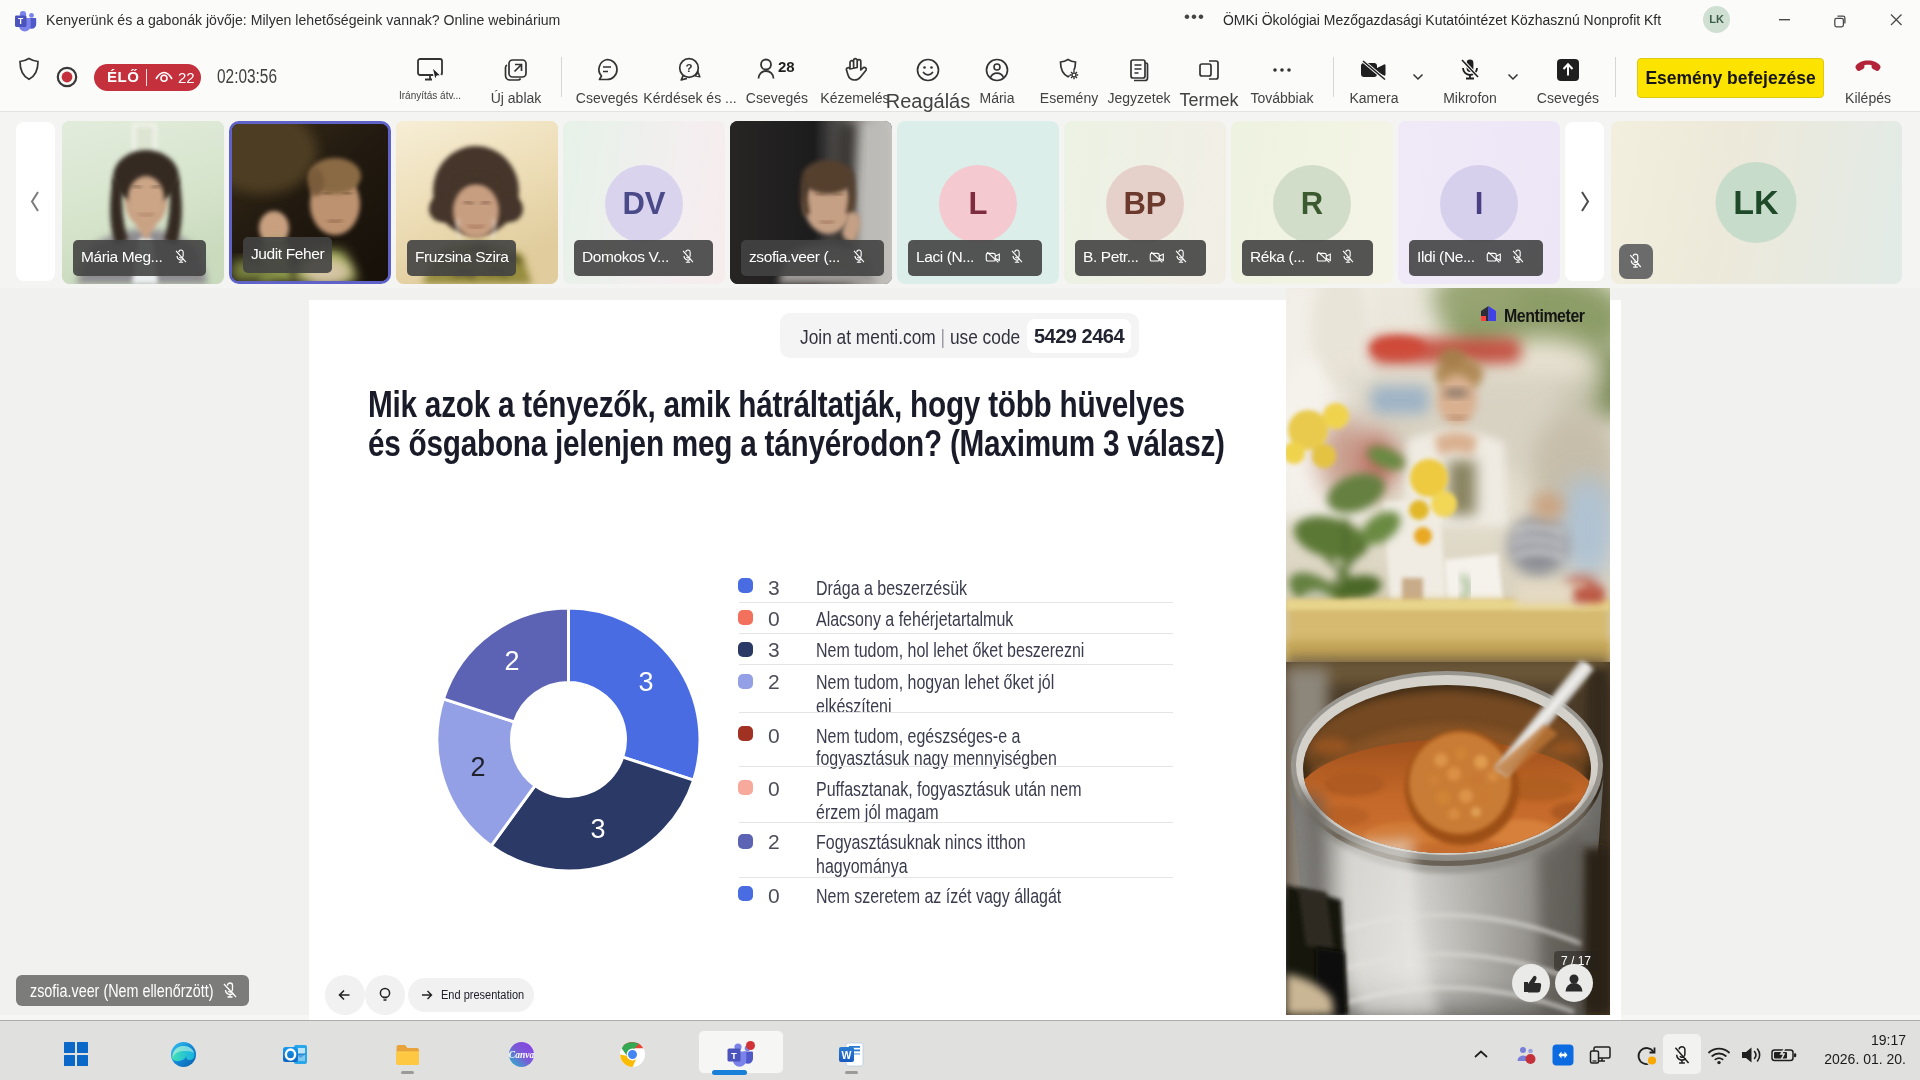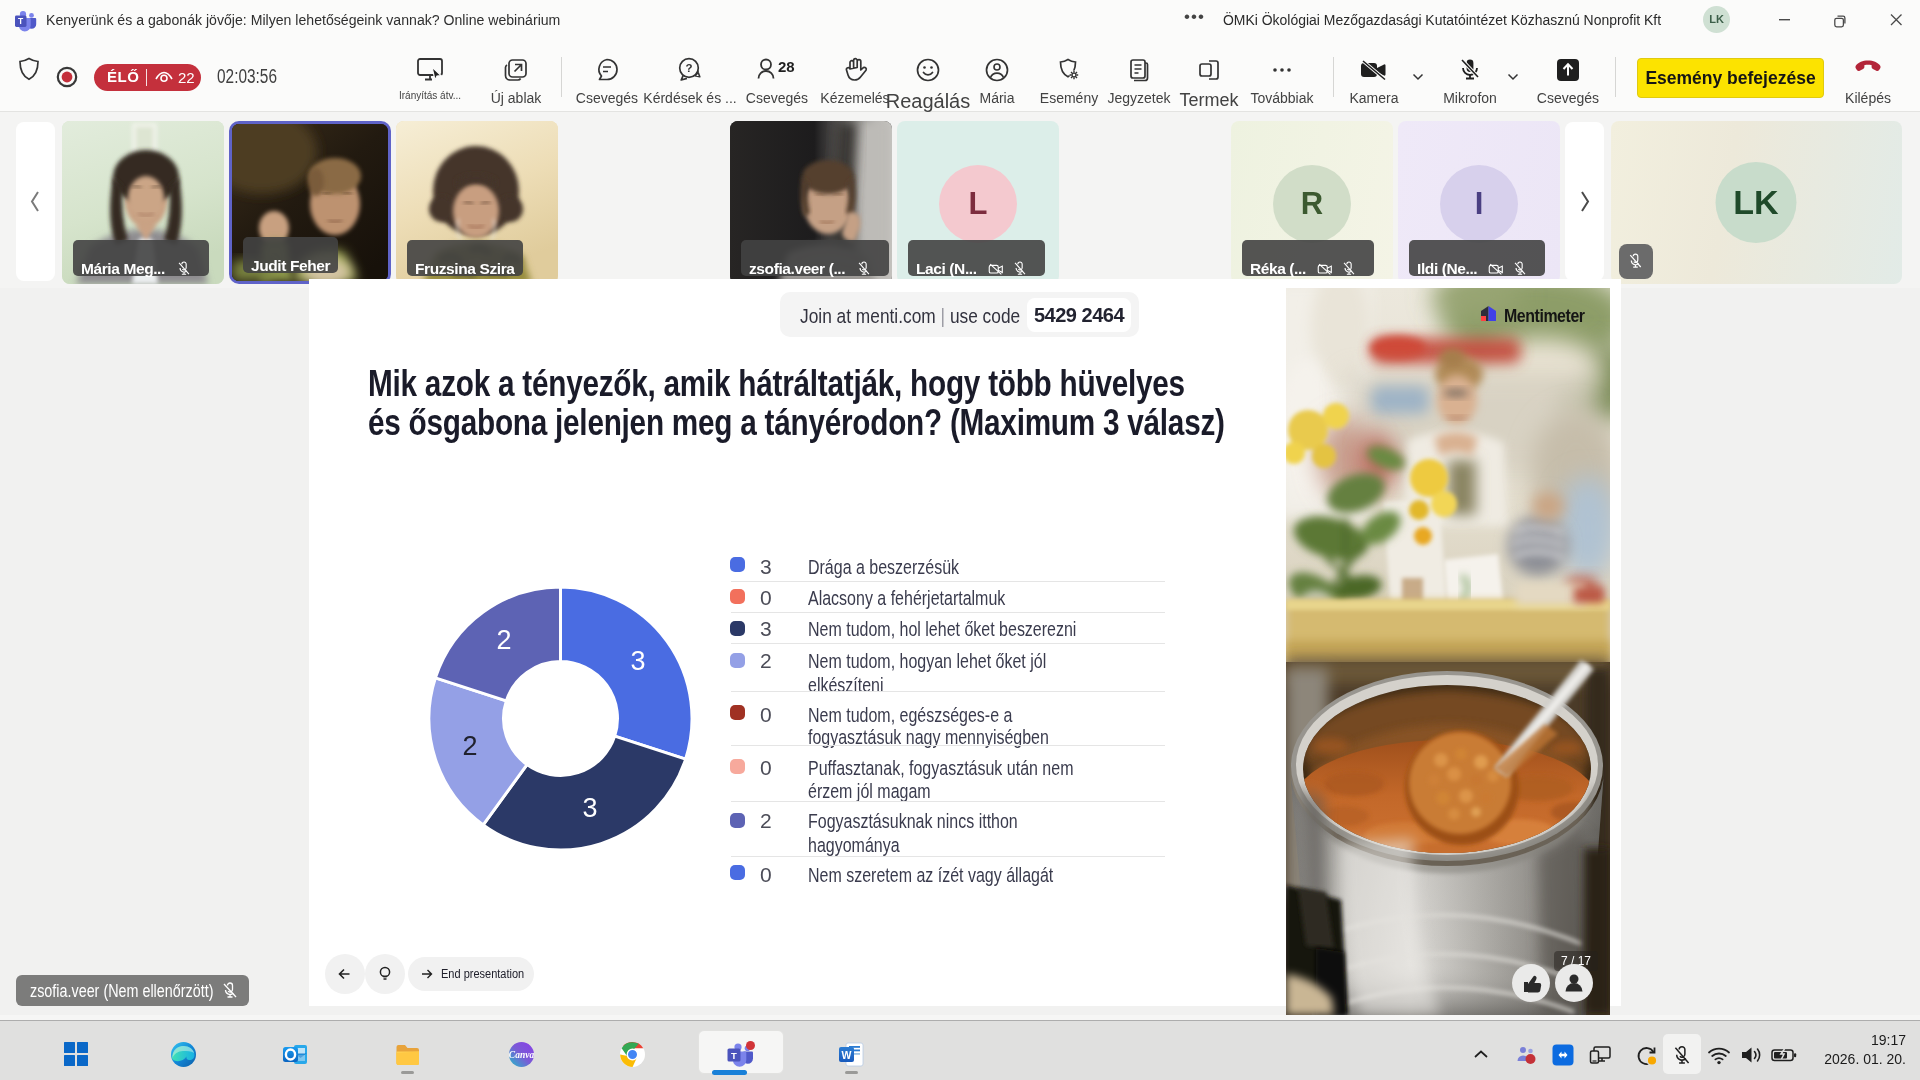--- a/index.html
+++ b/index.html
@@ -21,27 +21,27 @@
 .tbtn .lbl { position:absolute; top:34px; left:50%; transform:translateX(-50%); font-size:14px; white-space:nowrap; color:#424242; }
 .sep { position:absolute; width:1px; background:#d6d6d4; }
 #elo { left:94px; top:24px; width:107px; height:27px; background:#c4303c; border-radius:14px; color:#fff; }
 #timer { left:217px; top:25px; font-size:19.5px; color:#404040; transform:scaleX(0.79); transform-origin:0 0; }
 #endbtn { left:1637px; top:18px; width:187px; height:40px; background:#fce300; border:1px solid #e0ca10; border-radius:4px; color:#151515; font-size:17.5px; font-weight:bold; text-align:center; line-height:38px; }
 
 
 #strip { left:0; top:112px; width:1920px; height:176px; background:#f4f4f3; }
 .navbox { position:absolute; top:10px; width:39px; height:159px; background:#fff; border-radius:8px; color:#666; }
 .tile { position:absolute; top:9px; width:162px; height:163px; border-radius:8px; overflow:hidden; }
-.nametag { position:absolute; left:11px; bottom:8px; height:36px; background:rgba(66,66,66,0.9); border-radius:5px; color:#fff; font-size:15.5px; line-height:26px; padding:16px 8px; white-space:nowrap; letter-spacing:-0.4px;font-weight:bold; }
+.nametag { position:absolute; left:11px; bottom:8px; height:36px; background:rgba(66,66,66,0.9); border-radius:5px; color:#fff; font-size:15.5px; line-height:26px; padding:4px 8px; white-space:nowrap; letter-spacing:-0.4px; }
 .avcirc { position:absolute; left:50%; top:42px; transform:translateX(-50%); width:78px; height:78px; border-radius:50%; text-align:center; line-height:78px; font-size:30px; }
 
 
 #mainbg { left:0; top:288px; width:1920px; height:727px; background:#f1f1f0; }
 #gapstrip { left:0; top:1015px; width:1920px; height:6px; background:#f6f6f5; }
-#slide { left:309px; top:279px; width:1312px; height:727px; background:#ffffff; }
+#slide { left:309px; top:300px; width:1312px; height:727px; background:#ffffff;padding-left:8px; }
 #joinpill { left:471px; top:13px; width:359px; height:45px; background:#f4f4f4; border-radius:10px; }
 #joinpill .jt { position:absolute; left:20px; top:12px; font-size:20.5px; color:#32323e; white-space:nowrap; transform:scaleX(0.845); transform-origin:0 0; }
 #joinpill .code { position:absolute; left:247px; top:6px; width:104px; height:34px; background:#fff; border-radius:8px; font-weight:bold; font-size:20px; color:#222330; text-align:center; line-height:34px; letter-spacing:-0.5px; }
 #mtitle { left:59px; top:86px; width:1240px; font-size:36px; line-height:38.5px; font-weight:bold; color:#1a1b29; letter-spacing:-0.3px; transform:scaleX(0.826); transform-origin:0 0; }
 .lrow { position:absolute; font-size:20.5px; color:#3a3b4d; white-space:nowrap; transform:scaleX(0.78); transform-origin:0 50%; }
 .ldot { position:absolute; width:15px; height:15px; border-radius:5px; }
 .lnum { position:absolute; font-size:21px; color:#4c4d58; }
 .lsep { position:absolute; left:422px; width:434px; height:1px; background:#e5e5e5; }
 .navc { position:absolute; width:40px; height:40px; border-radius:50%; background:#f1f1f1; color:#222; }
 #endpres { position:absolute; left:99px; top:678px; width:126px; height:34px; border-radius:17px; background:#f1f1f1; font-size:12.5px; color:#20202c; line-height:34px; white-space:nowrap; }
@@ -268,20 +268,27 @@
 <circle cx="46" cy="88" r="13" fill="#44352a" filter="url(#bl2)"></circle>
 <circle cx="114" cy="88" r="13" fill="#44352a" filter="url(#bl2)"></circle>
 <ellipse cx="80" cy="90" rx="23" ry="27" fill="#c89e80" filter="url(#bl2)"></ellipse>
 <path d="M60 66 Q80 56 100 66 L100 58 Q80 48 60 58 Z" fill="#44352a" filter="url(#bl2)"></path>
 <path d="M68 82 q5 -3 9 1 M85 83 q5 -4 9 -1" stroke="#6a4c38" stroke-width="2.2" fill="none" filter="url(#bl2)"></path>
 <path d="M72 104 q8 5 16 0" stroke="#a06c52" stroke-width="2.5" fill="none" filter="url(#bl2)"></path>
 <path d="M62 98 q-2 18 4 22 M98 98 q2 18 -4 22" stroke="#e8e6e0" stroke-width="1.6" fill="none" filter="url(#bl2)"></path>
 <path d="M26 163 L40 132 Q80 110 126 134 L136 163 Z" fill="#968c3e" filter="url(#bl4)"></path>
 <path d="M44 140 q12 -10 22 2 M74 130 q12 -8 20 4 M106 140 q10 -8 18 2 M58 154 q12 -8 20 2 M92 152 q10 -8 18 2" stroke="#3e3a1c" stroke-width="4.5" fill="none" filter="url(#bl4)"></path>
 </svg><div class="nametag">Fruzsina Szira</div></div>
+<div class="tile" style="left:563px;background:linear-gradient(100deg,#e6f2e8,#f4eef0 70%,#f6ecec)">
+<div class="avcirc" style="top:44px;background:#d9d3ee;color:#4a4a88;font-weight:bold;font-size:31px">DV</div>
+        <div class="nametag">Domokos V...<span style="position:relative;display:inline-block;width:26px;height:26px;margin-left:10px;vertical-align:top"><svg style="position:absolute;left:0px;top:4px" width="18" height="18" viewBox="0 0 20 20">
+              <path d="M7.6 4.6 a2.4 2.4 0 0 1 4.8 0 v4 a2.4 2.4 0 0 1 -4.2 1.6 M5.6 9 a4.4 4.4 0 0 0 7.6 3 M10 13.4 v2.3 M7.6 15.9 h4.8" stroke="#fff" stroke-width="1.25" fill="none"></path>
+              <path d="M4.5 3.2 L15.5 15.8" stroke="#fff" stroke-width="1.25"></path>
+            </svg></span></div>
+      </div>
 <div class="tile" style="left:730px;background:#1e1d1e"><svg width="162" height="163" viewBox="0 0 162 163">
 <defs>
             <linearGradient id="zbg" x1="0" y1="0" x2="1" y2="0">
               <stop offset="0" stop-color="#272524"></stop>
               <stop offset="0.52" stop-color="#1d1c1d"></stop>
               <stop offset="0.72" stop-color="#6a6866"></stop>
               <stop offset="0.9" stop-color="#b5b3af"></stop>
               <stop offset="1" stop-color="#cbc9c5"></stop>
             </linearGradient>
           </defs>
@@ -297,20 +304,31 @@
 <path d="M118 92 q14 -4 12 14 l-5 14 q-10 2 -13 -8 Z" fill="#c5a085" filter="url(#bl2)"></path>
 <path d="M48 163 L58 132 Q98 114 138 136 L146 163 Z" fill="#9d9a96" filter="url(#bl4)"></path>
 <path d="M64 140 q34 -16 68 0 M60 152 q38 -18 76 0" stroke="#8a8784" stroke-width="2" fill="none" filter="url(#bl2)"></path>
 </svg><div class="nametag">zsofia.veer (...<span style="position:relative;display:inline-block;width:26px;height:26px;margin-left:10px;vertical-align:top"><svg style="position:absolute;left:0px;top:4px" width="18" height="18" viewBox="0 0 20 20">
               <path d="M7.6 4.6 a2.4 2.4 0 0 1 4.8 0 v4 a2.4 2.4 0 0 1 -4.2 1.6 M5.6 9 a4.4 4.4 0 0 0 7.6 3 M10 13.4 v2.3 M7.6 15.9 h4.8" stroke="#fff" stroke-width="1.25" fill="none"></path>
               <path d="M4.5 3.2 L15.5 15.8" stroke="#fff" stroke-width="1.25"></path>
             </svg></span></div></div>
 <div class="tile" style="left:897px;background:linear-gradient(100deg,#dceee9,#dceee9)">
 <div class="avcirc" style="top:44px;background:#f4c9cf;color:#7c2c3e;font-weight:bold;font-size:31px">L</div>
         <div class="nametag">Laci (N...<span style="position:relative;display:inline-block;width:50px;height:26px;margin-left:10px;vertical-align:top"><svg style="position:absolute;left:0px;top:4px" width="18" height="18" viewBox="0 0 20 20">
+              <rect x="2.5" y="6" width="10" height="8.5" rx="1.8" fill="none" stroke="#fff" stroke-width="1.25"></rect>
+              <path d="M12.5 9.2 L17 6.8 V13.8 L12.5 11.3" fill="none" stroke="#fff" stroke-width="1.25"></path>
+              <path d="M3.5 4.5 L16 16" stroke="#fff" stroke-width="1.25"></path>
+            </svg><svg style="position:absolute;left:24px;top:4px" width="18" height="18" viewBox="0 0 20 20">
+              <path d="M7.6 4.6 a2.4 2.4 0 0 1 4.8 0 v4 a2.4 2.4 0 0 1 -4.2 1.6 M5.6 9 a4.4 4.4 0 0 0 7.6 3 M10 13.4 v2.3 M7.6 15.9 h4.8" stroke="#fff" stroke-width="1.25" fill="none"></path>
+              <path d="M4.5 3.2 L15.5 15.8" stroke="#fff" stroke-width="1.25"></path>
+            </svg></span></div>
+      </div>
+<div class="tile" style="left:1064px;background:linear-gradient(100deg,#ecf2e4,#f2eee6)">
+<div class="avcirc" style="top:44px;background:#e6d0ca;color:#6b3a2c;font-weight:bold;font-size:31px">BP</div>
+        <div class="nametag">B. Petr...<span style="position:relative;display:inline-block;width:50px;height:26px;margin-left:10px;vertical-align:top"><svg style="position:absolute;left:0px;top:4px" width="18" height="18" viewBox="0 0 20 20">
               <rect x="2.5" y="6" width="10" height="8.5" rx="1.8" fill="none" stroke="#fff" stroke-width="1.25"></rect>
               <path d="M12.5 9.2 L17 6.8 V13.8 L12.5 11.3" fill="none" stroke="#fff" stroke-width="1.25"></path>
               <path d="M3.5 4.5 L16 16" stroke="#fff" stroke-width="1.25"></path>
             </svg><svg style="position:absolute;left:24px;top:4px" width="18" height="18" viewBox="0 0 20 20">
               <path d="M7.6 4.6 a2.4 2.4 0 0 1 4.8 0 v4 a2.4 2.4 0 0 1 -4.2 1.6 M5.6 9 a4.4 4.4 0 0 0 7.6 3 M10 13.4 v2.3 M7.6 15.9 h4.8" stroke="#fff" stroke-width="1.25" fill="none"></path>
               <path d="M4.5 3.2 L15.5 15.8" stroke="#fff" stroke-width="1.25"></path>
             </svg></span></div>
       </div>
 <div class="tile" style="left:1231px;background:linear-gradient(100deg,#eef2e0,#f4f4e6)">
 <div class="avcirc" style="top:44px;background:#d1ddc8;color:#3c5a30;font-weight:bold;font-size:31px">R</div>

